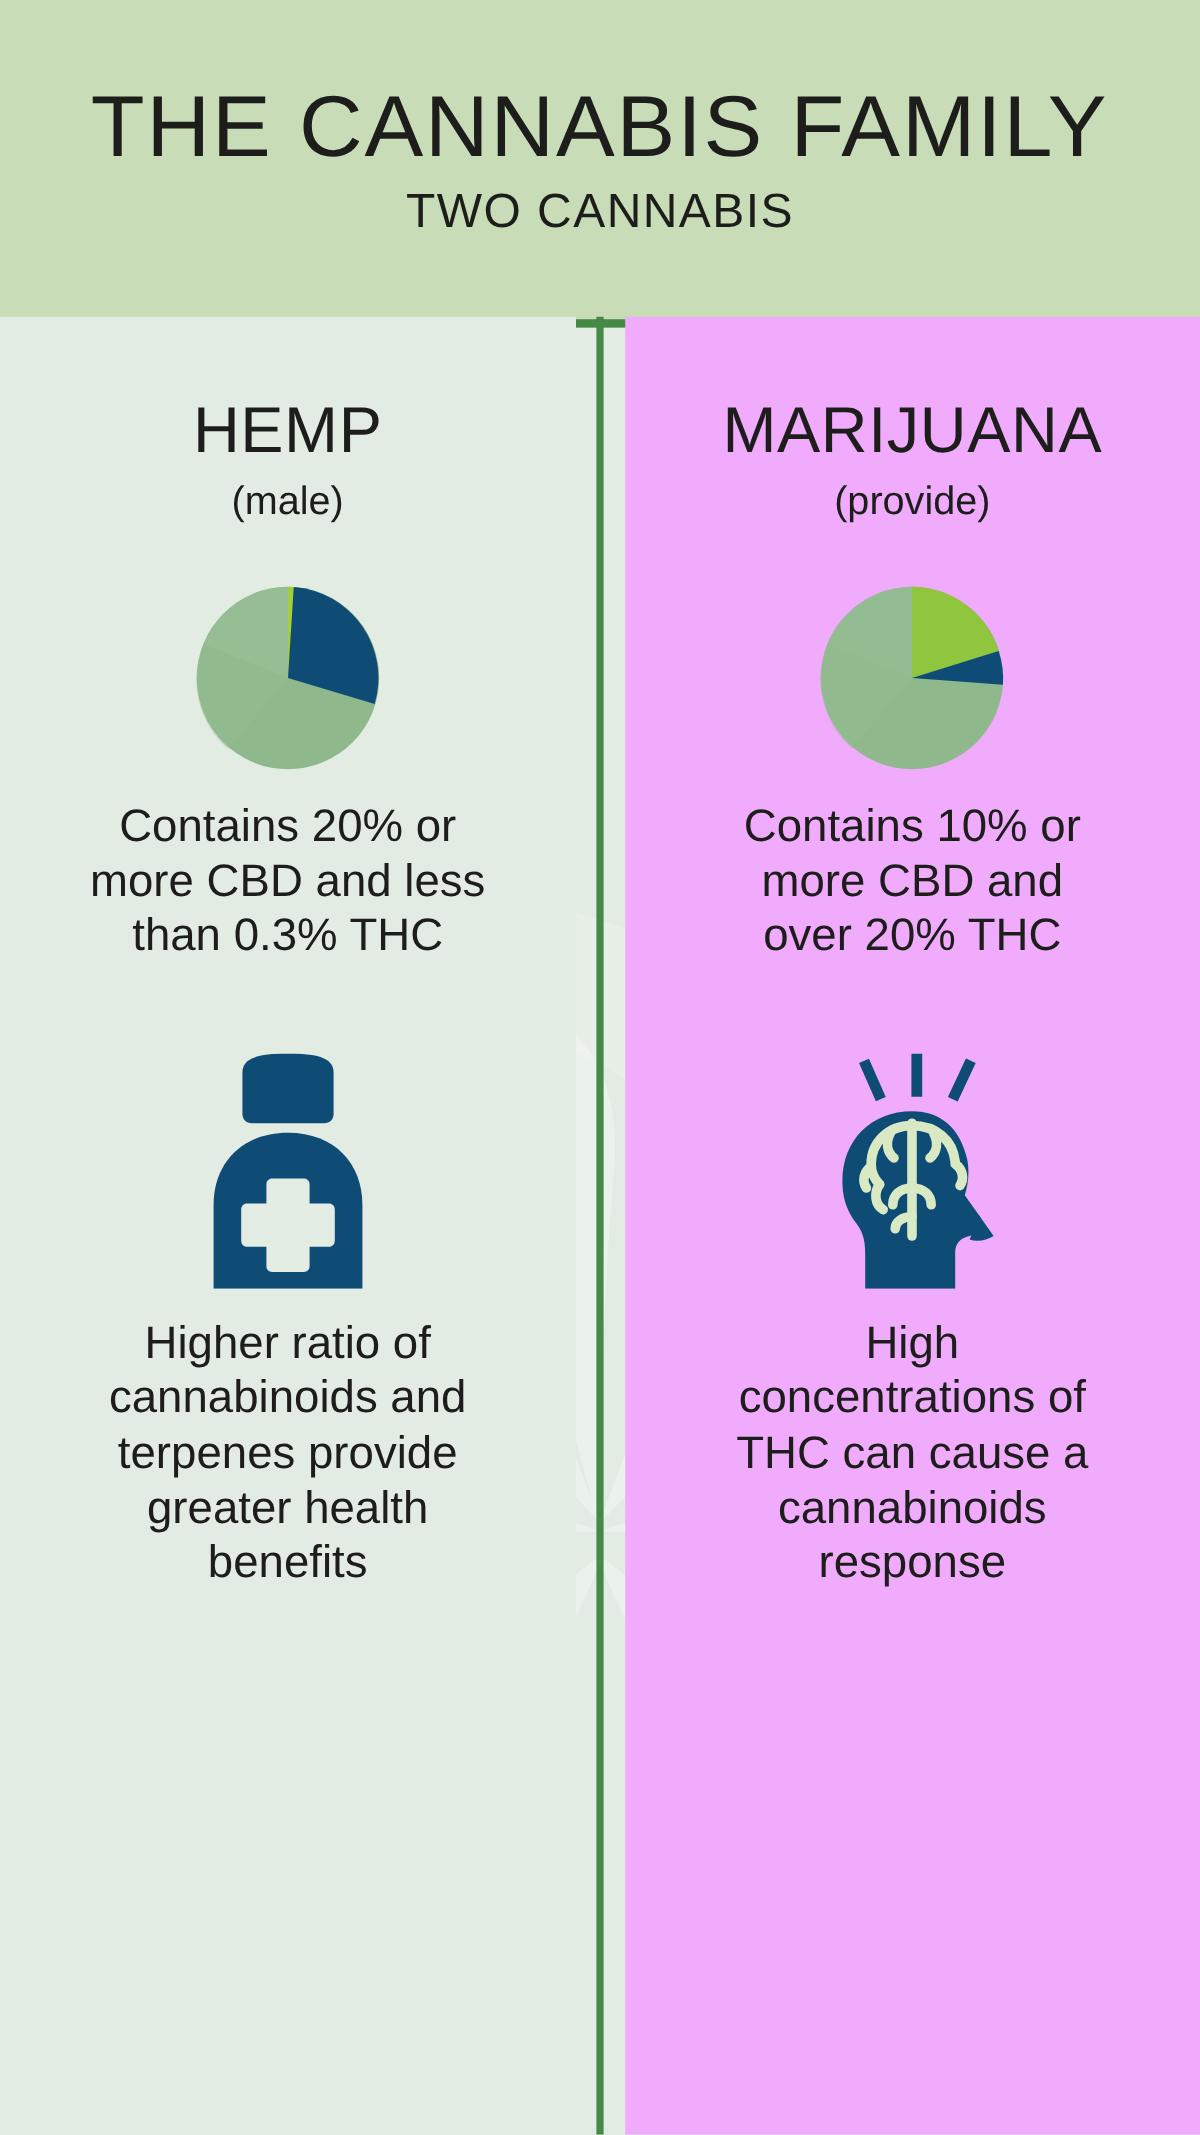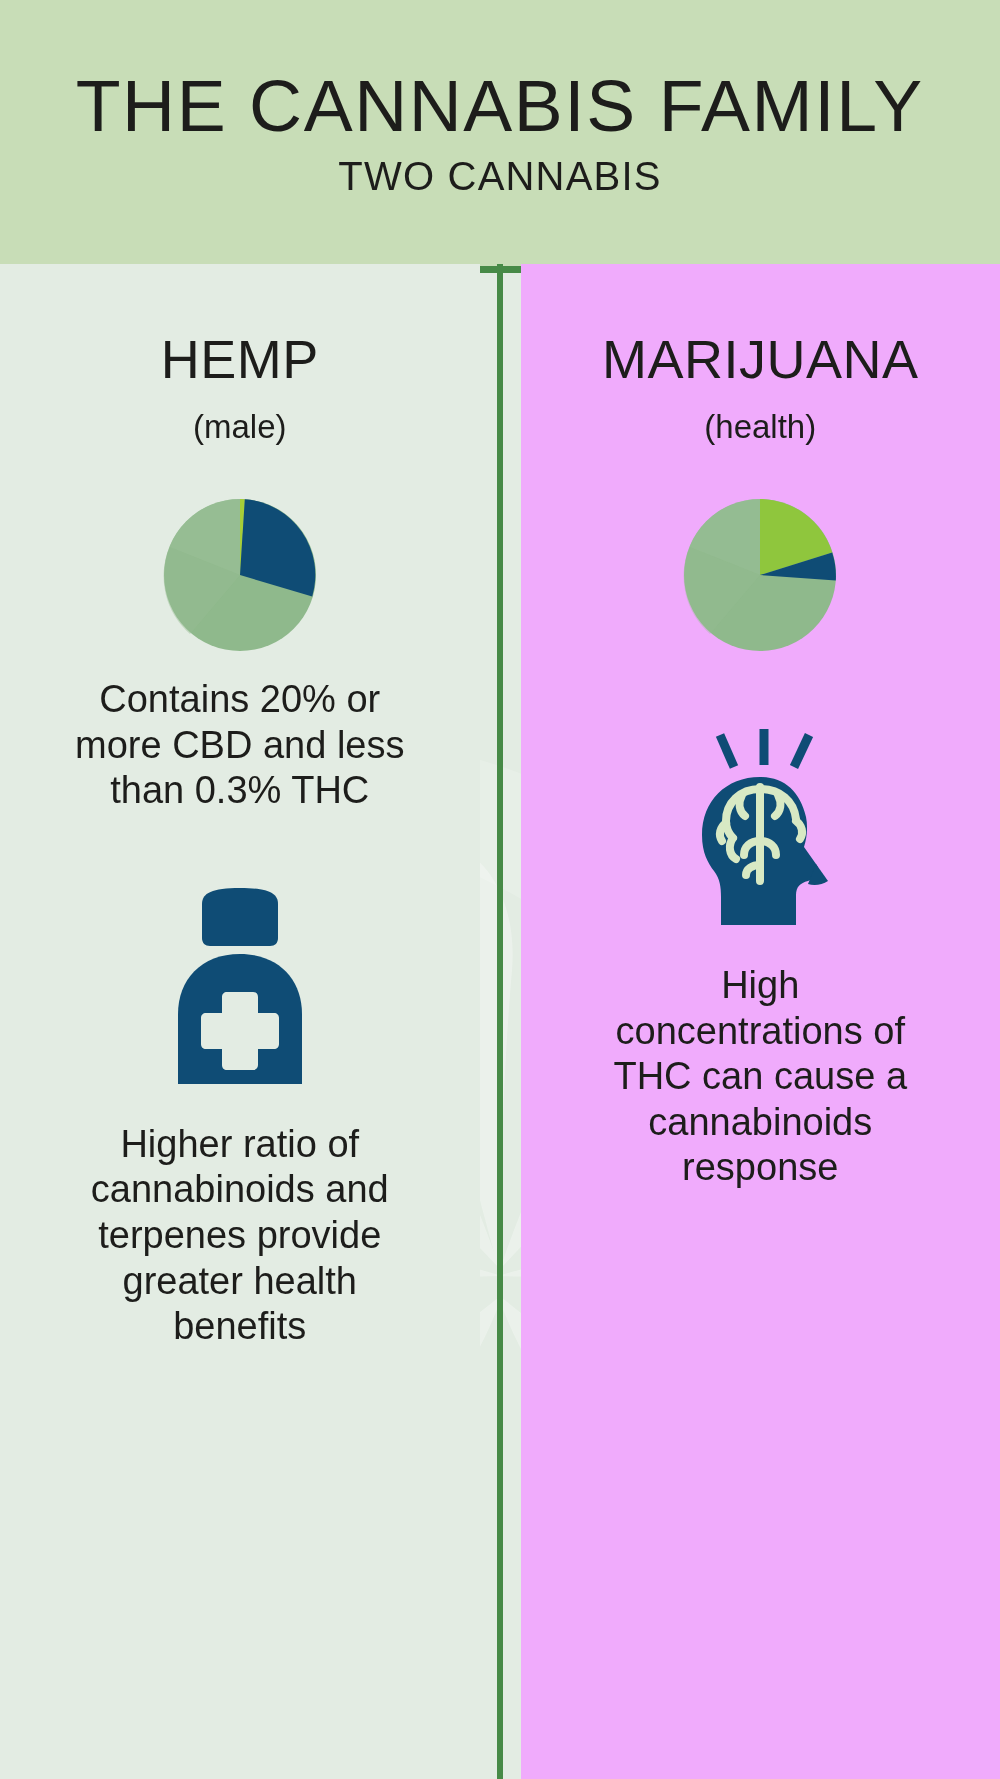--- a/index.html
+++ b/index.html
@@ -93,21 +93,21 @@
   .col-title {
     margin-top:68px;
     font-size:54px;
     font-weight:400;
     letter-spacing:0.5px;
     color:#1d1d1b;
     line-height:1.0;
     white-space:nowrap;
   }
   .col-sub {
-    margin-top:24px;
+    margin-top:14px;
     font-size:33px;
     font-weight:400;
     color:#1d1d1b;
     line-height:1.0;
   }
 
   
   .pie-wrap {
     margin-top:52px;
     width:160px; height:160px;
@@ -117,21 +117,21 @@
   
   .fact {
     margin-top:22px;
     width:330px;
     text-align:center;
     font-size:38px;
     line-height:1.20;
     color:#1d1d1b;
     font-weight:400;
   }
-  .fact-2 { margin-top:38px; }
+  .fact-2 { margin-top:24px; }
 
   
   .icon-wrap {
     margin-top:70px;
     height:200px;
     display:flex;
     align-items:flex-end;
     justify-content:center;
   }
   .icon-wrap svg { display:block; }
@@ -196,34 +196,35 @@
           </svg>
         </div>
 
         <div class="fact fact-2">Higher ratio of cannabinoids and terpenes provide greater health benefits</div>
       </div>
     </div>
 
     <div class="col col-mj">
       <div class="col-inner">
         <div class="col-title">MARIJUANA</div>
-        <div class="col-sub">(health)</div>
+        <div class="col-sub">(provide)</div>
 
         <div class="pie-wrap">
           <svg viewBox="0 0 160 160">
             <circle cx="80" cy="80" r="76" fill="#8fb98c"></circle>
             <path d="M80 80 L80 4 A76 76 0 0 0 9.5 52 Z" fill="#9cc199" opacity="0.45"></path>
             <path d="M80 80 L9.5 52 A76 76 0 0 0 30 139 Z" fill="#96bd93" opacity="0.35"></path>
 
             <path d="M80 80 L80 4 A76 76 0 0 1 152.2 57.5 Z" fill="#8fc63d"></path>
 
             <path d="M80 80 L152.2 57.5 A76 76 0 0 1 155.8 85.6 Z" fill="#0f4c75"></path>
           </svg>
         </div>
 
+        <div class="fact">Contains 10% or more CBD and over 20% THC</div>
 
         <div class="icon-wrap">
           <svg width="168" height="196" viewBox="0 0 168 196">
 
             <g stroke="#0f4c75" stroke-width="9" stroke-linecap="butt">
               <line x1="44" y1="6" x2="58" y2="38"></line>
               <line x1="88" y1="0" x2="88" y2="36"></line>
               <line x1="133" y1="6" x2="118" y2="38"></line>
             </g>
 

